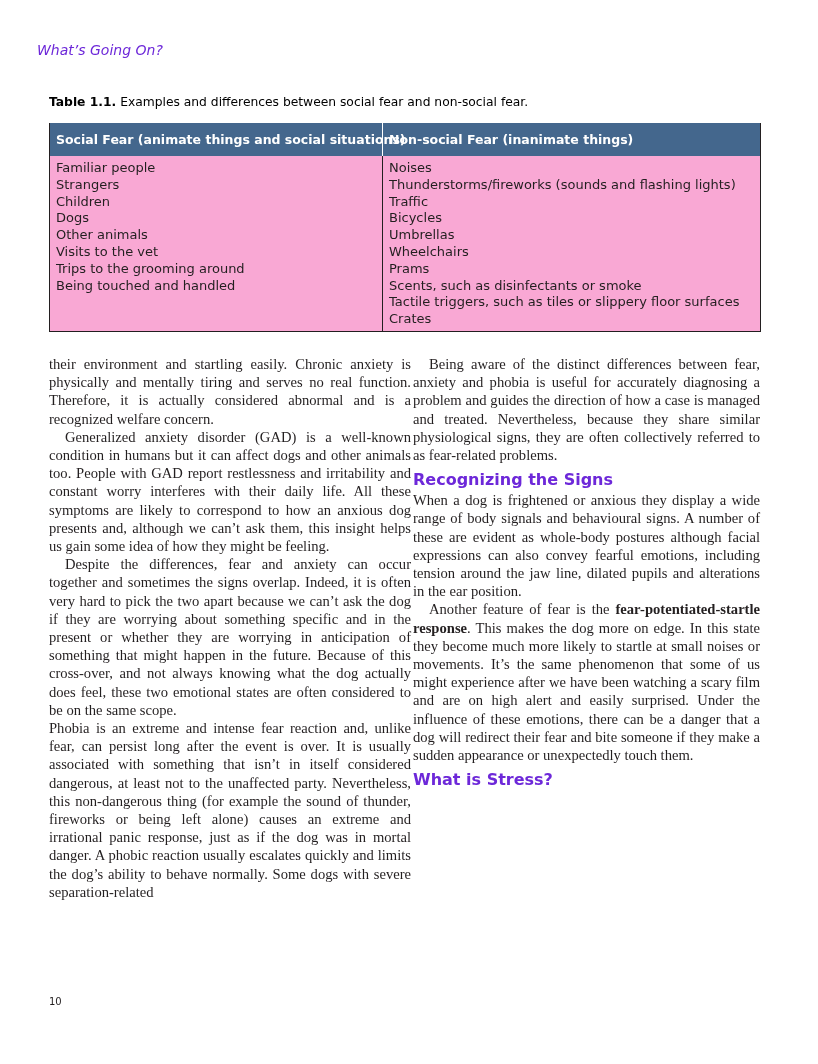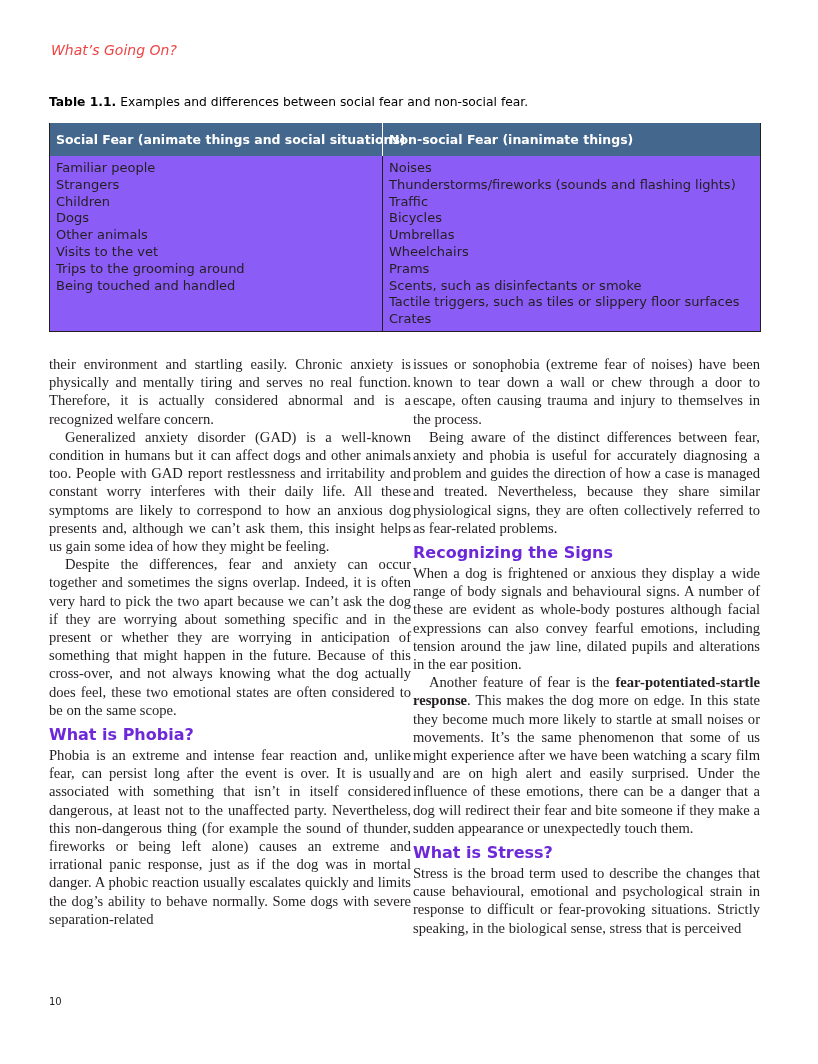--- a/index.html
+++ b/index.html
@@ -1,19 +1,19 @@
 <!DOCTYPE html>
 <html><head>
   <meta charset="utf-8">
   <style>
     html, body { margin: 0; padding: 0; background: #ffffff; }
     body { width: 818px; height: 1064px; position: relative; overflow: hidden; color: #231f20; }
     .running-head {
-      position: absolute; left: 51px; top: 42px;
-      font-family: "DejaVu Sans", sans-serif; font-style: italic; font-size: 14px; color: #ef4444;
+      position: absolute; left: 37px; top: 42px;
+      font-family: "DejaVu Sans", sans-serif; font-style: italic; font-size: 14px; color: #6d28d9;
     }
     .table-caption {
       position: absolute; left: 49px; top: 95px;
       font-family: "DejaVu Sans", sans-serif; font-size: 12.3px; color: #000000; white-space: nowrap;
     }
     .table-caption b { font-weight: bold; }
     .fear-table {
       position: absolute; left: 49px; top: 123px; width: 711px;
       border-collapse: collapse; table-layout: fixed;
       font-family: "DejaVu Sans", sans-serif;
@@ -21,21 +21,21 @@
     }
     .fear-table col.c1 { width: 333px; }
     .fear-table col.c2 { width: 378px; }
     .fear-table th {
       background: #44678d; color: #ffffff; text-align: left;
       font-size: 12.5px; font-weight: bold; height: 33px; padding: 0 6px;
       white-space: nowrap;
     }
     .fear-table th + th { border-left: 1px solid #ffffff; margin-top: 45px; }
     .fear-table td {
-      background: #8b5cf6; vertical-align: top; padding: 4px 6px 3px 6px;
+      background: #f9a8d4; vertical-align: top; padding: 4px 6px 3px 6px;
       font-size: 13px; line-height: 16.8px;
     }
     .fear-table td + td { border-left: 1px solid #231f20; }
     .fear-table .item { display: block; white-space: nowrap; }
     .col {
       position: absolute; top: 355px; width: 362px;
       font-family: "Liberation Serif", "DejaVu Serif", serif; font-size: 14.6px; line-height: 18.2px;
       text-align: justify; color: #231f20;
     }
     .col-left { left: 49px; }
@@ -97,27 +97,24 @@
         <span class="item">Crates</span>
       </td>
     </tr>
   </tbody>
 </table>
 
 <div class="col col-left">
   <p class="noindent">their environment and startling easily. Chronic anxiety is physically and mentally tiring and serves no real function. Therefore, it is actually considered abnormal and is a recognized welfare concern.</p>
   <p>Generalized anxiety disorder (GAD) is a well-known condition in humans but it can affect dogs and other animals too. People with GAD report restlessness and irritability and constant worry interferes with their daily life. All these symptoms are likely to correspond to how an anxious dog presents and, although we can’t ask them, this insight helps us gain some idea of how they might be feeling.</p>
   <p>Despite the differences, fear and anxiety can occur together and sometimes the signs overlap. Indeed, it is often very hard to pick the two apart because we can’t ask the dog if they are worrying about something specific and in the present or whether they are worrying in anticipation of something that might happen in the future. Because of this cross-over, and not always knowing what the dog actually does feel, these two emotional states are often considered to be on the same scope.</p>
-  <h2>What is Phobia?</h2>
   <p class="noindent">Phobia is an extreme and intense fear reaction and, unlike fear, can persist long after the event is over. It is usually associated with something that isn’t in itself considered dangerous, at least not to the unaffected party. Nevertheless, this non-dangerous thing (for example the sound of thunder, fireworks or being left alone) causes an extreme and irrational panic response, just as if the dog was in mortal danger. A phobic reaction usually escalates quickly and limits the dog’s ability to behave normally. Some dogs with severe separation-related</p>
 </div>
 
 <div class="col col-right">
-  <p class="noindent">issues or sonophobia (extreme fear of noises) have been known to tear down a wall or chew through a door to escape, often causing trauma and injury to themselves in the process.</p>
   <p>Being aware of the distinct differences between fear, anxiety and phobia is useful for accurately diagnosing a problem and guides the direction of how a case is managed and treated. Nevertheless, because they share similar physiological signs, they are often collectively referred to as fear-related problems.</p>
   <h2>Recognizing the Signs</h2>
   <p class="noindent">When a dog is frightened or anxious they display a wide range of body signals and behavioural signs. A number of these are evident as whole-body postures although facial expressions can also convey fearful emotions, including tension around the jaw line, dilated pupils and alterations in the ear position.</p>
   <p><span>Another feature of fear is the </span><b>fear-potentiated-startle response</b><span>. This makes the dog more on edge. In this state they become much more likely to startle at small noises or movements. It’s the same phenomenon that some of us might experience after we have been watching a scary film and are on high alert and easily surprised. Under the influence of these emotions, there can be a danger that a dog will redirect their fear and bite someone if they make a sudden appearance or unexpectedly touch them.</span></p>
   <h2>What is Stress?</h2>
-  <p class="noindent">Stress is the broad term used to describe the changes that cause behavioural, emotional and psychological strain in response to difficult or fear-provoking situations. Strictly speaking, in the biological sense, stress that is perceived</p>
 </div>
 
 <div class="page-number">10</div>
 
 </body></html>

